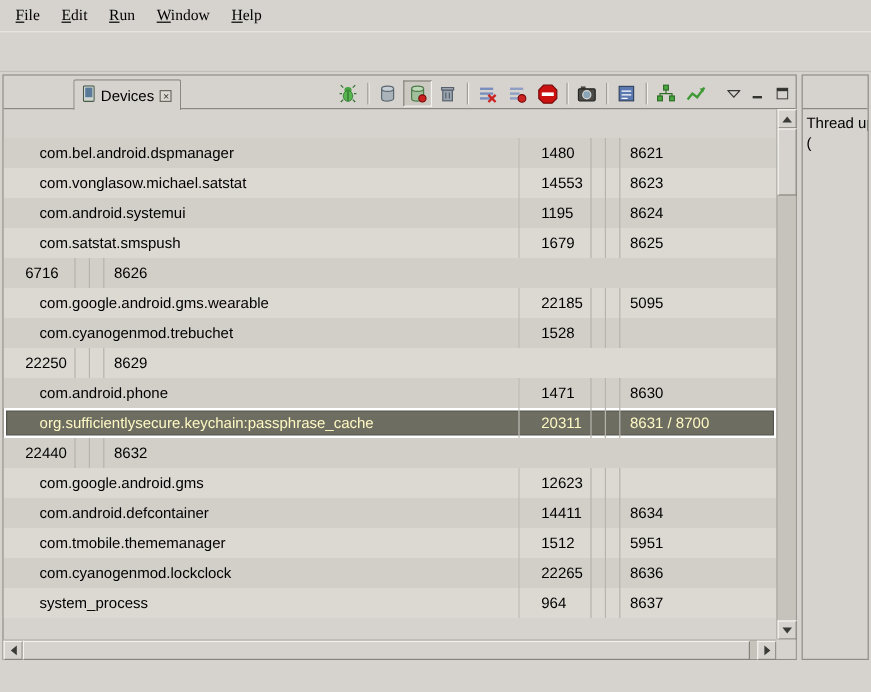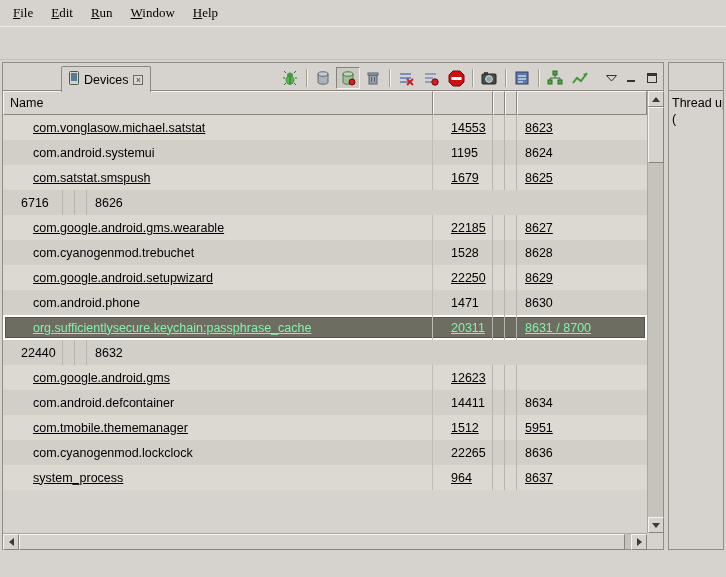--- a/index.html
+++ b/index.html
@@ -49,22 +49,22 @@
   .thead { position:absolute; left:0; top:0; height:24px; display:flex; }
   .hcell { height:24px; background:#d6d3ce; display:flex; align-items:center;
     padding-left:6px; border-top:1px solid #f6f5f2; border-left:1px solid #f6f5f2;
     border-right:1px solid #88867e; border-bottom:1px solid #88867e;
     white-space:nowrap; overflow:hidden; }
   .w1{width:430px}.w2{width:60px}.w3{width:12px}.w4{width:12px}.w5{width:130px}
 
   .tbody { position:absolute; left:0; top:24px; width:644px; bottom:16px; overflow:hidden; }
   .trow { display:flex; height:25px; align-items:center; }
   .trow.dark  { background:#d2cfc8; }
-  .trow.light { background:#dcd9d2;text-decoration:underline; }
-  .trow.selected { background:#6e6d62; color:#86efac;
+  .trow.light { background:#dcd9d2; }
+  .trow.selected { background:#6e6d62; color:#fef9c3;
     box-shadow: inset 0 0 0 2px #ffffff, inset 0 0 0 3px #55544c; }
   .tc { height:100%; display:flex; align-items:center; white-space:nowrap; }
   .c1 { width:430px; padding-left:30px; overflow:hidden; border-right:1px solid #c0bdb6; }
   .c2 { width:60px; padding-left:18px; border-right:1px solid #b7b4ad; }
   .c3 { width:12px; border-right:1px solid #b7b4ad; }
   .c4 { width:12px; border-right:1px solid #b7b4ad; }
   .c5 { width:130px; padding-left:8px; }
 
   
   .vscroll { position:absolute; top:0; right:0; width:16px; bottom:16px;
@@ -229,29 +229,29 @@
       <span class="wbtn">
         <svg width="10" height="10">
             <rect x="0.5" y="0.5" width="9" height="9" fill="none" stroke="#333330"></rect>
             <rect x="0.5" y="0.5" width="9" height="2.5" fill="#333330"></rect>
           </svg>
       </span>
     </div>
   </div>
 
   <div class="grid">
-    <div class="thead">
-      <div class="hcell w1">Name</div>
-      <div class="hcell w2"></div>
-      <div class="hcell w3"></div>
-      <div class="hcell w4"></div>
-      <div class="hcell w5"></div>
-    </div>
 
     <div class="tbody">
+        <div class="trow dark">
+    <div class="tc c1">com.bel.android.dspmanager</div>
+    <div class="tc c2">1480</div>
+    <div class="tc c3"></div>
+    <div class="tc c4"></div>
+    <div class="tc c5">8621</div>
+  </div>
         <div class="trow light">
     <div class="tc c1">com.vonglasow.michael.satstat</div>
     <div class="tc c2">14553</div>
     <div class="tc c3"></div>
     <div class="tc c4"></div>
     <div class="tc c5">8623</div>
   </div>
         <div class="trow dark">
     <div class="tc c1">com.android.systemui</div>
     <div class="tc c2">1195</div>
@@ -270,31 +270,29 @@
     <div class="tc c2">6716</div>
     <div class="tc c3"></div>
     <div class="tc c4"></div>
     <div class="tc c5">8626</div>
   </div>
         <div class="trow light">
     <div class="tc c1">com.google.android.gms.wearable</div>
     <div class="tc c2">22185</div>
     <div class="tc c3"></div>
     <div class="tc c4"></div>
-    <div class="tc c5">8627</div>
+    <div class="tc c5">5095</div>
   </div>
         <div class="trow dark">
     <div class="tc c1">com.cyanogenmod.trebuchet</div>
     <div class="tc c2">1528</div>
     <div class="tc c3"></div>
     <div class="tc c4"></div>
-    <div class="tc c5">8628</div>
-  </div>
-        <div class="trow light">
-    <div class="tc c1">com.google.android.setupwizard</div>
+  </div>
+        <div class="trow light">
     <div class="tc c2">22250</div>
     <div class="tc c3"></div>
     <div class="tc c4"></div>
     <div class="tc c5">8629</div>
   </div>
         <div class="trow dark">
     <div class="tc c1">com.android.phone</div>
     <div class="tc c2">1471</div>
     <div class="tc c3"></div>
     <div class="tc c4"></div>

